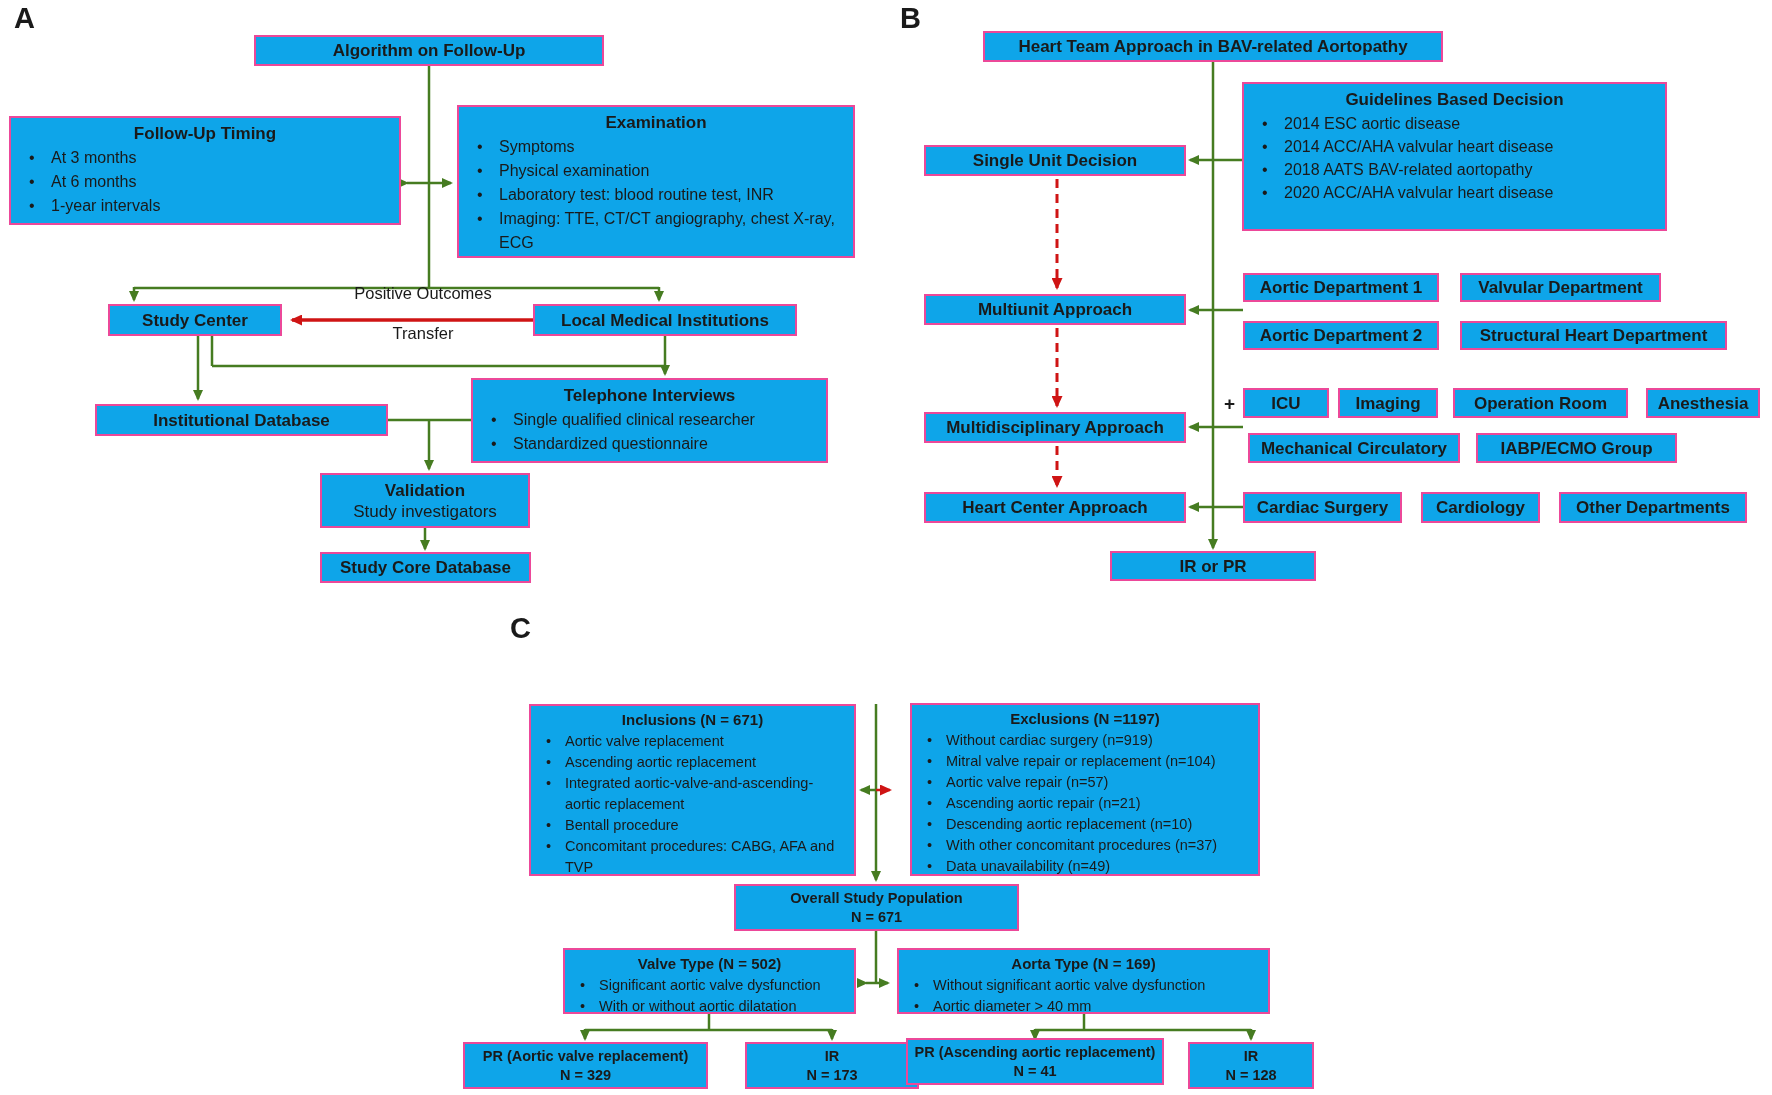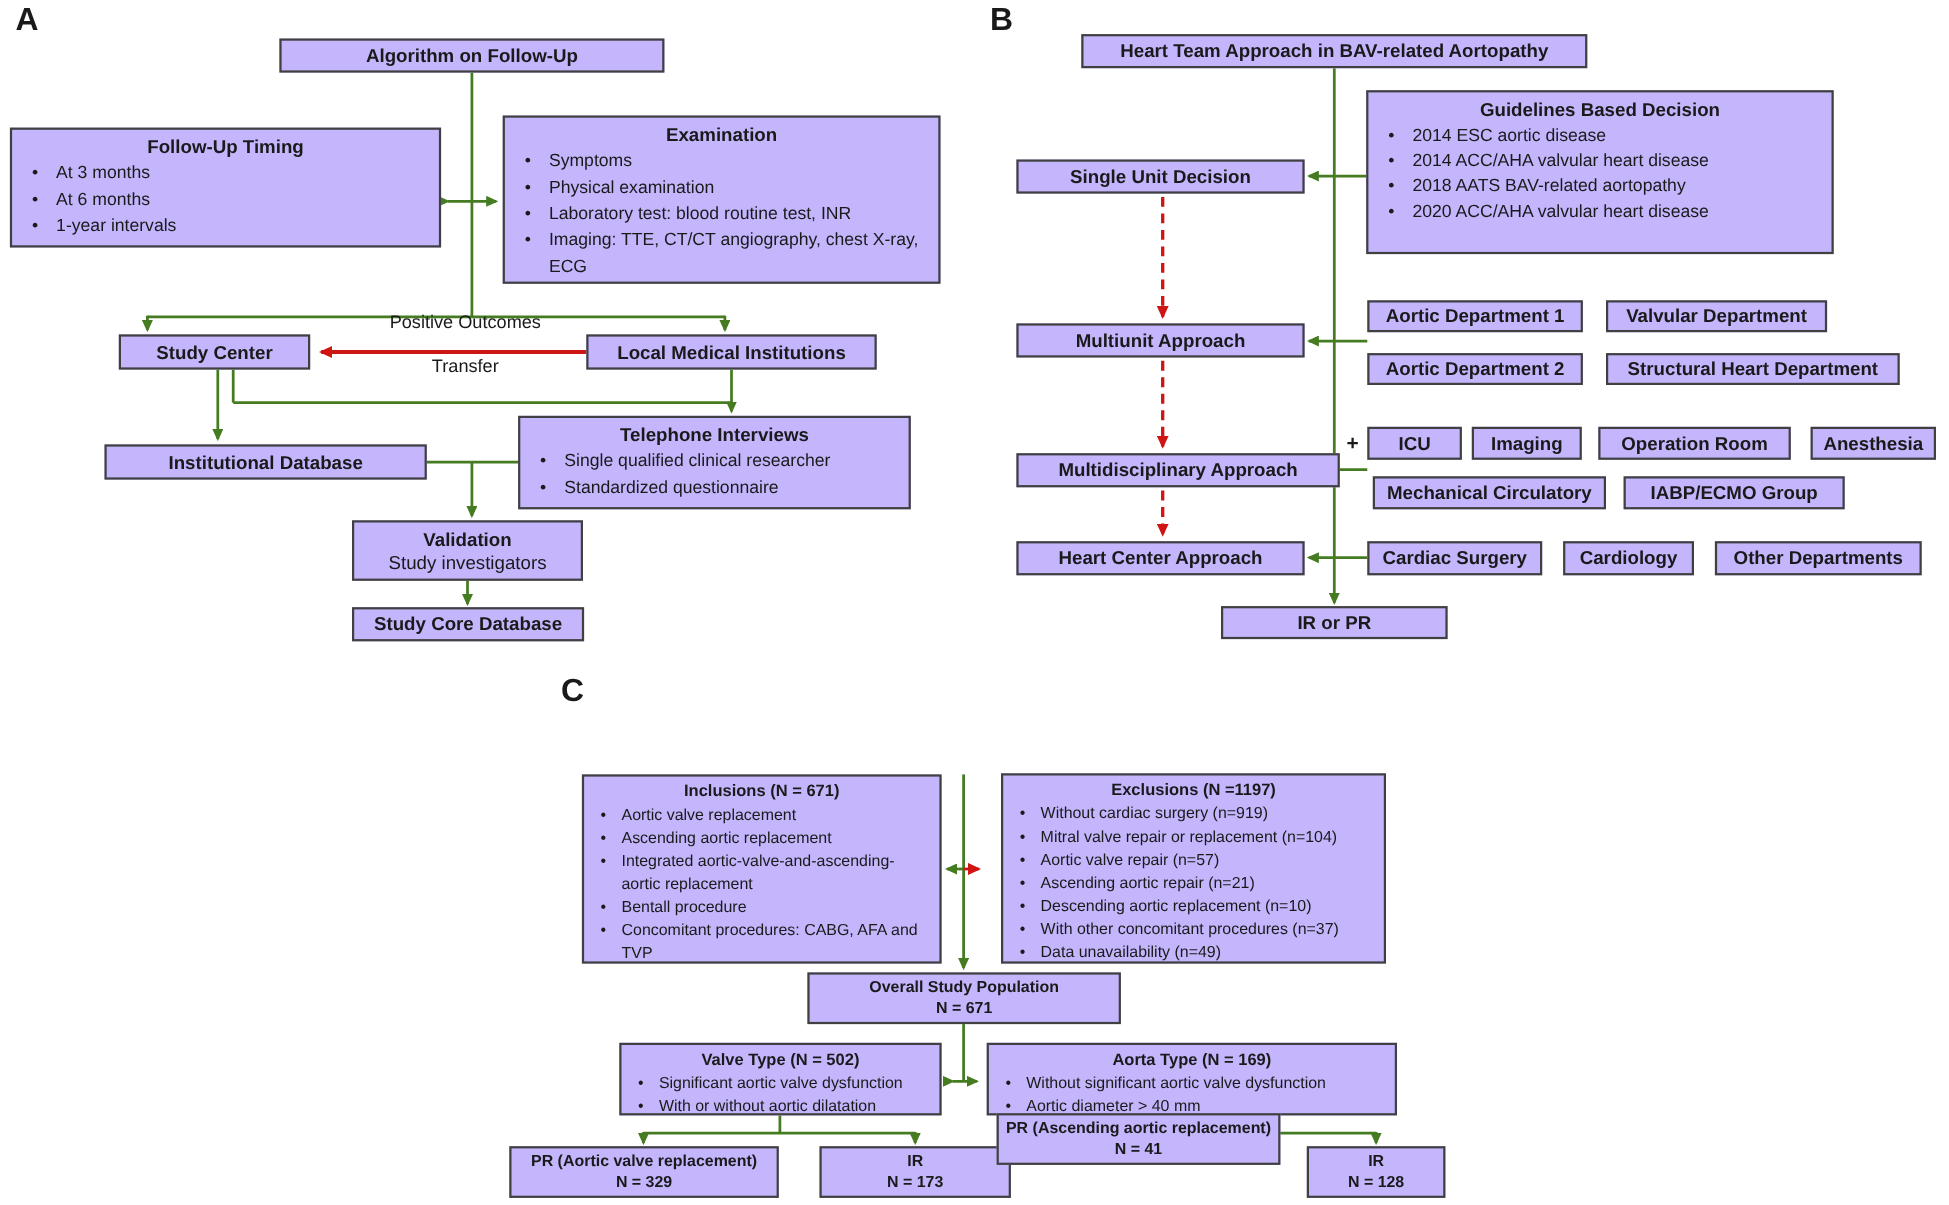--- a/index.html
+++ b/index.html
@@ -1,20 +1,20 @@
 <!DOCTYPE html>
 <html><head>
 <meta charset="utf-8">
 <style>
   html,body{margin:0;padding:0;background:#fff;}
   #figure{position:relative;width:1772px;height:1095px;background:#fff;overflow:hidden;
           font-family:"Liberation Sans",sans-serif;color:#1a1a1a;}
   #connectors{position:absolute;left:0;top:0;width:1772px;height:1095px;z-index:1;pointer-events:none;}
   .panel-label{position:absolute;font-size:29px;font-weight:bold;z-index:3;}
-  .box{position:absolute;border:2px solid #404040;background:#c4b5fd;box-sizing:border-box;z-index:2;}
+  .box{position:absolute;border:2px solid #ec4899;background:#0ea5e9;box-sizing:border-box;z-index:2;}
   .cbox{display:flex;flex-direction:column;align-items:center;justify-content:center;
         text-align:center;font-weight:bold;font-size:17px;line-height:21px;}
   .cbox.small{font-size:14.5px;line-height:19px;}
   .bbox{padding:3px 6px 2px 6px;}
   .bbox .ttl{text-align:center;font-weight:bold;font-size:17px;line-height:25px;}
   .bbox ul{margin:0;padding:0;list-style:none;font-size:16px;line-height:24px;}
   .bbox li{position:relative;padding-left:34px;}
   .bbox li::before{content:"\2022";position:absolute;left:12px;top:0;}
   .bbox.small .ttl{font-size:15px;line-height:22px;}
   .bbox.small ul{font-size:14.5px;line-height:21px;}
@@ -163,21 +163,21 @@
   <div class="box cbox" style="left:1460px;top:273px;width:201px;height:29px;">
     <span>Valvular Department</span>
   </div>
   <div class="box cbox" style="left:1243px;top:321px;width:196px;height:29px;">
     <span>Aortic Department 2</span>
   </div>
   <div class="box cbox" style="left:1460px;top:321px;width:267px;height:29px;">
     <span>Structural Heart Department</span>
   </div>
 
-  <div class="box cbox" style="left:924px;top:412px;width:294px;height:31px;">
+  <div class="box cbox" style="left:924px;top:412px;width:262px;height:31px;">
     <span>Multidisciplinary Approach</span>
   </div>
 
   <div class="plus" style="left:1224px;top:393px;">+</div>
 
   <div class="box cbox" style="left:1243px;top:388px;width:86px;height:30px;">
     <span>ICU</span>
   </div>
   <div class="box cbox" style="left:1338px;top:388px;width:100px;height:30px;">
     <span>Imaging</span>
@@ -261,21 +261,21 @@
   </div>
 
   <div class="box cbox small" style="left:463px;top:1042px;width:245px;height:47px;">
     <span>PR (Aortic valve replacement)</span>
     <span>N = 329</span>
   </div>
   <div class="box cbox small" style="left:745px;top:1042px;width:174px;height:47px;">
     <span>IR</span>
     <span>N = 173</span>
   </div>
-  <div class="box cbox small" style="left:906px;top:1012px;width:258px;height:47px;">
+  <div class="box cbox small" style="left:906px;top:1038px;width:258px;height:47px;">
     <span>PR (Ascending aortic replacement)</span>
     <span>N = 41</span>
   </div>
   <div class="box cbox small" style="left:1188px;top:1042px;width:126px;height:47px;">
     <span>IR</span>
     <span>N = 128</span>
   </div>
 
 </div>
 

